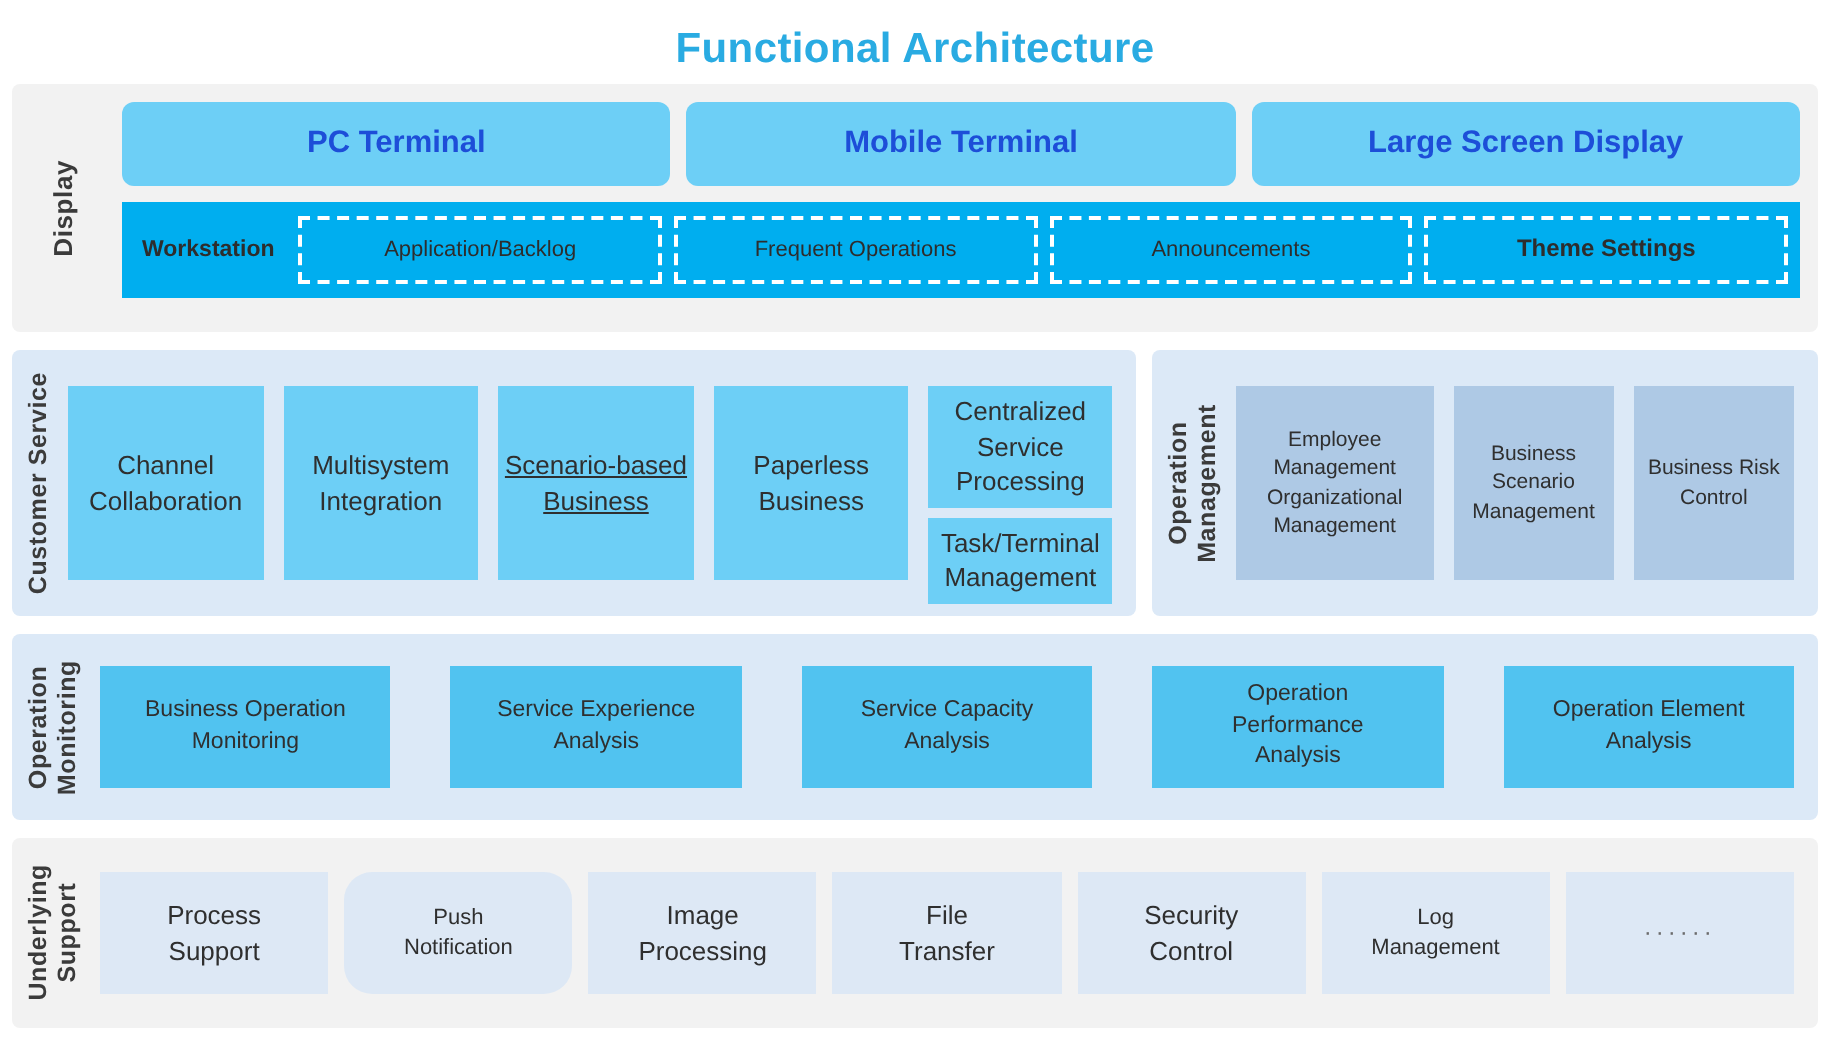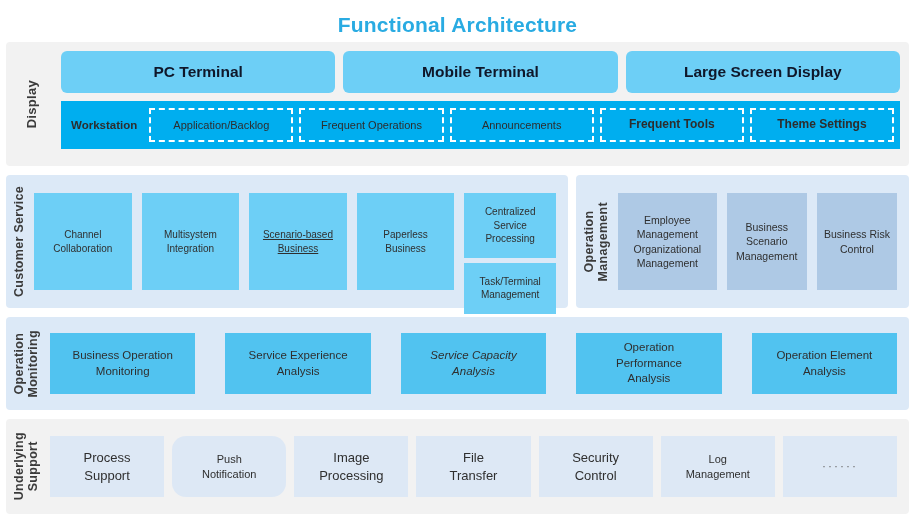--- a/index.html
+++ b/index.html
@@ -79,21 +79,21 @@
   }
   .terminal-box {
     flex: 1 1 0;
     background: #6DCFF6;
     border-radius: 6px;
     display: flex;
     align-items: center;
     justify-content: center;
     font-size: 15.5px;
     font-weight: bold;
-    color: #0f172a;
+    color: #1d4ed8;
     min-width: 0;
   }
   .workstation-row {
     margin: 8px 9px 0 3px;
     background: #00AEEF;
     height: 48px;
     display: flex;
     align-items: center;
     padding: 0 6px;
     box-sizing: border-box;
@@ -145,25 +145,25 @@
     height: 100%;
     align-items: stretch;
   }
   .cs-box {
     flex: 1 1 0;
     background: #6DCFF6;
     display: flex;
     align-items: center;
     justify-content: center;
     text-align: center;
-    font-size: 10px;
+    font-size: 13px;
     color: #2f2f2f;
     line-height: 1.35;
     min-width: 0;
-    padding: 12px 3px;
+    padding: 4px 3px;
     box-sizing: border-box;
   }
   .cs-split {
     flex: 1 1 0;
     display: flex;
     flex-direction: column;
     gap: 5px;
     min-width: 0;
   }
   .cs-split .cs-box { flex: 1 1 0; }
@@ -272,21 +272,20 @@
     <div class="terminal-row">
       <div class="terminal-box">PC Terminal</div>
       <div class="terminal-box">Mobile Terminal</div>
       <div class="terminal-box">Large Screen Display</div>
     </div>
     <div class="workstation-row">
       <div class="workstation-label">Workstation</div>
       <div class="ws-item small">Application/Backlog</div>
       <div class="ws-item small">Frequent Operations</div>
       <div class="ws-item small">Announcements</div>
-      <div class="ws-item large">Frequent Tools</div>
       <div class="ws-item large">Theme Settings</div>
     </div>
   </div>
 </div>
 
 <div class="mid-row">
 
   <div class="band cs-band">
     <div class="band-label">
       <span class="vlabel">Customer Service</span>
@@ -337,21 +336,21 @@
   <div class="band-label">
     <span class="vlabel" style="white-space: pre-line;">Operation
 Monitoring</span>
   </div>
   <div class="band-body">
     <div class="mon-inner">
       <div class="mon-box" style="white-space: pre-line;">Business Operation
 Monitoring</div>
       <div class="mon-box" style="white-space: pre-line;">Service Experience
 Analysis</div>
-      <div class="mon-box" style="white-space: pre-line; font-style: italic;">Service Capacity
+      <div class="mon-box" style="white-space: pre-line;">Service Capacity
 Analysis</div>
       <div class="mon-box" style="white-space: pre-line;">Operation
 Performance
 Analysis</div>
       <div class="mon-box" style="white-space: pre-line;">Operation Element
 Analysis</div>
     </div>
   </div>
 </div>
 

